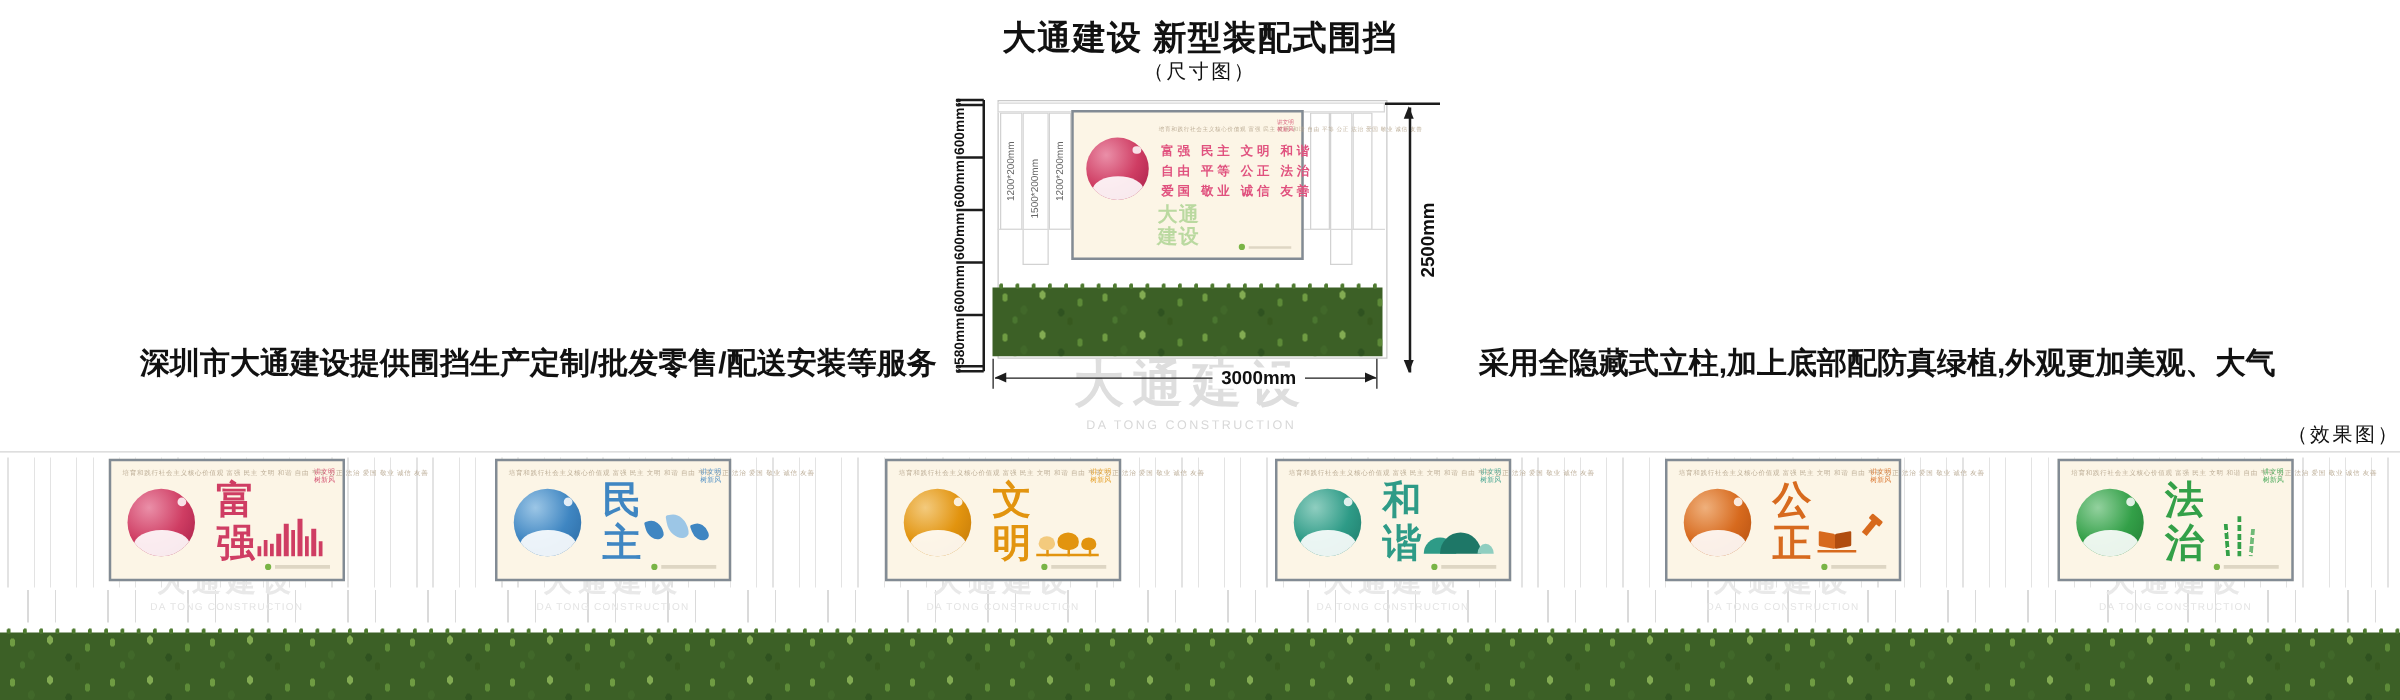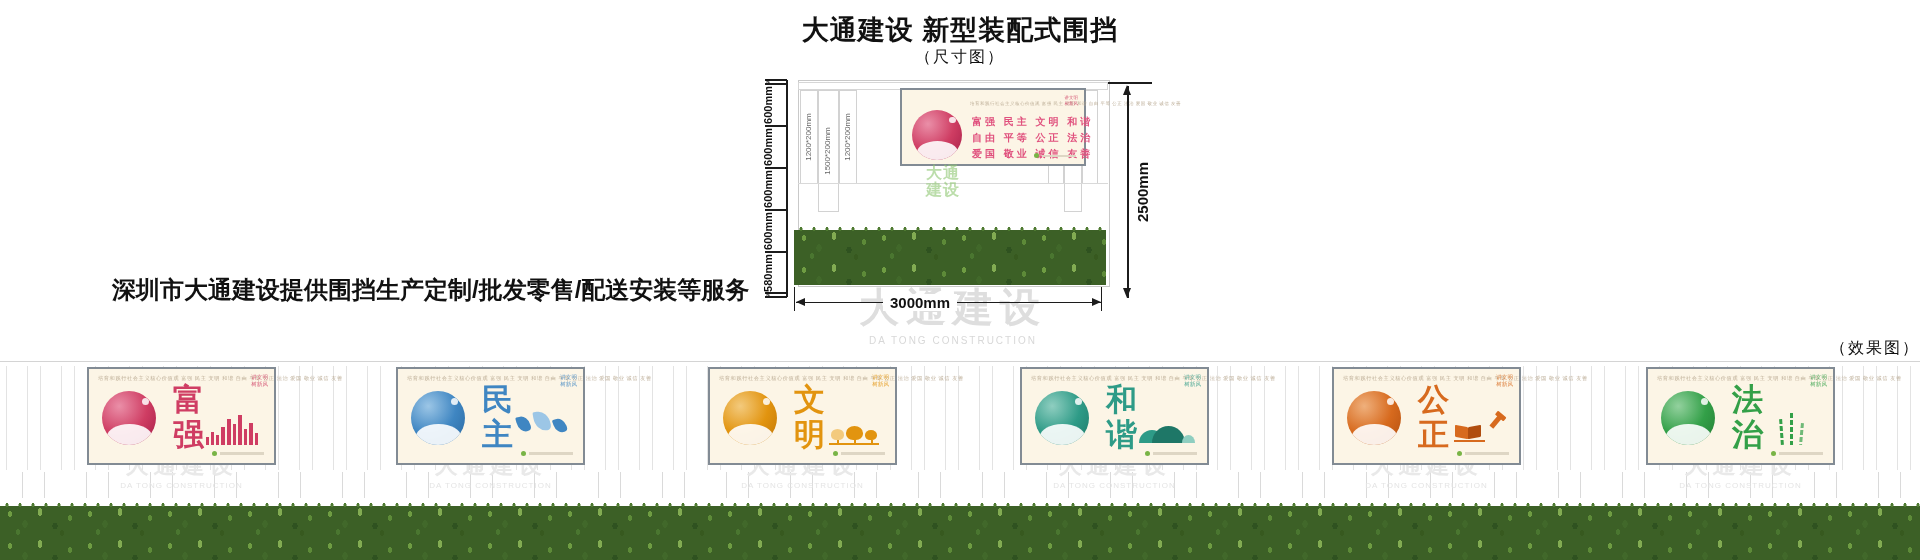--- a/index.html
+++ b/index.html
@@ -44,21 +44,21 @@
   .p-circle { position:absolute; border-radius:50%; overflow:hidden;
               background:radial-gradient(circle at 32% 28%, var(--light) 0%, var(--c) 52%, var(--dark) 100%); }
   .p-circle::before { content:""; position:absolute; right:13%; top:13%; width:13%; height:13%;
               background:rgba(255,255,255,.85); border-radius:50%; }
   .p-circle::after { content:""; position:absolute; left:10%; bottom:-8%; width:82%; height:46%;
               background:rgba(255,255,255,.9); border-radius:50%; }
   .cert { position:absolute; display:flex; align-items:center; gap:3px; }
   .cert i { width:5px; height:5px; border-radius:50%; background:#79b446; }
   .cert b { width:44px; height:3px; background:#ded6c4; }
 
-  #dim-banner { left:900px; top:88px; width:186px; height:78px; }
+  #dim-banner { left:857px; top:88px; width:186px; height:120px; }
   #dim-banner .p-header { left:68px; top:10px; transform:scale(.5); transform-origin:0 0; }
   #dim-banner .p-corner { transform:scale(.5); transform-origin:100% 0; }
   #dim-banner .p-circle { left:10px; top:20px; width:50px; height:50px; }
   .b-rows { position:absolute; left:70px; top:24px; font-size:10px; font-weight:700; letter-spacing:3px;
             line-height:16px; color:#e0517e; white-space:nowrap; }
   #dim-banner .cert { right:8px; bottom:6px; } #dim-banner .cert b { width:34px; height:2px; }
 
   #green-wm { left:926px; top:164px; width:36px; font-size:16px; line-height:17px; font-weight:700;
               color:rgba(141,199,113,.6); letter-spacing:1px; }
 
@@ -77,21 +77,21 @@
   #main-grass { left:0; top:506px; width:1920px; height:54px; z-index:6; }
 
   
   .gray-wm-cn { font-size:40px; font-weight:700; letter-spacing:7px; color:#dedede; white-space:nowrap; }
   .gray-wm-en { font-size:10px; letter-spacing:2px; color:#d8d8d8; white-space:nowrap; }
   #diagram-wm { left:798px; top:280px; width:310px; text-align:center; }
 
   
   .dline { background:#1c1c1c; }
   .arr { width:0; height:0; border-style:solid; position:absolute; }
-  #w-label-wrap { left:796px; top:294px; width:248px; text-align:center; z-index:3; }
+  #w-label-wrap { left:796px; top:294px; width:248px; text-align:right; z-index:3; }
   #w-label-wrap span { display:inline-block; background:#fff; padding:0 7px; font-size:15px; font-weight:700; }
   #h-label { left:1108px; top:184px; width:70px; height:16px; line-height:16px; text-align:center;
              font-size:15px; font-weight:700; transform:rotate(-90deg); white-space:nowrap; }
 
   
   #effect-rail { left:0; top:361px; width:1920px; height:1px; background:#d4d4d4; }
   #slat-layer { left:0; top:366px; width:1920px; height:104px; z-index:1;
       background:repeating-linear-gradient(90deg, transparent 0 6px, #e3e3e3 6px 7px, transparent 7px 27px, #e3e3e3 27px 28px, transparent 28px 34px); }
   #feet-layer { left:0; top:472px; width:1920px; height:26px; z-index:1;
       background:repeating-linear-gradient(90deg, transparent 0 22px, #dadada 22px 23px, transparent 23px 44px, #dadada 44px 45px, transparent 45px 64px); }
@@ -143,20 +143,21 @@
   .motif-bamboo .m3 { left:35px; height:22px; transform:rotate(5deg); opacity:.7; }
 </style>
 </head>
 <body>
 
 <div id="page">
 
   <div id="main-title" class="abs">大通建设 新型装配式围挡</div>
   <div id="dim-caption" class="abs">（尺寸图）</div>
   <div id="left-note" class="abs note">深圳市大通建设提供围挡生产定制/批发零售/配送安装等服务</div>
+  <div id="right-note" class="abs note">采用全隐藏式立柱,加上底部配防真绿植,外观更加美观、大气</div>
 
   <div id="diagram-wm" class="abs">
     <div class="gray-wm-cn">大通建设</div>
     <div class="gray-wm-en">DA TONG CONSTRUCTION</div>
   </div>
 
   <div id="fence-rect" class="abs"></div>
   <div id="top-rail" class="abs"></div>
 
   <div class="abs board" style="left:800px; top:90px; width:16px; height:92px;">

